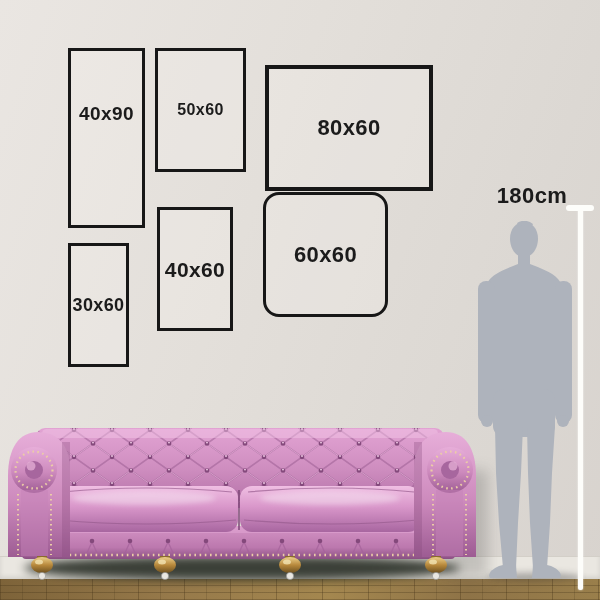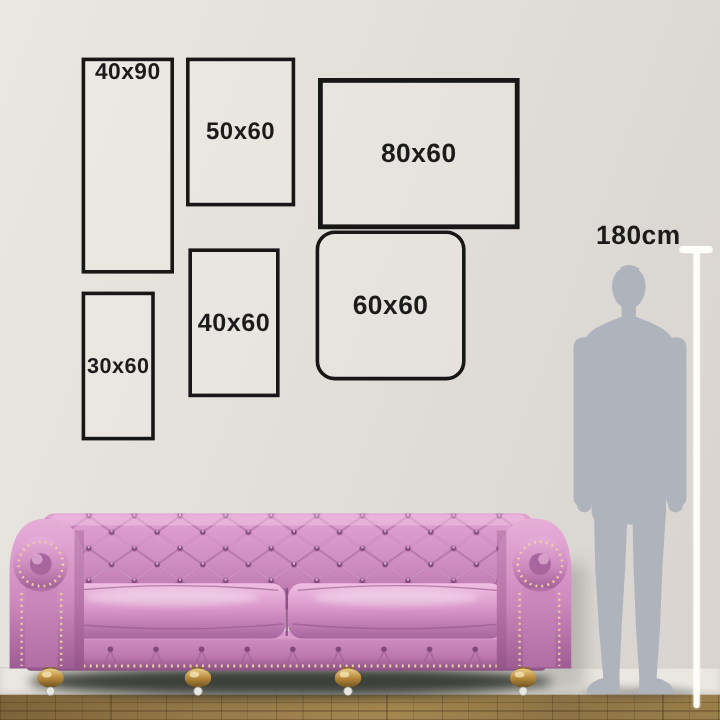--- a/index.html
+++ b/index.html
@@ -10,23 +10,23 @@
   }
   
   .frame {
     position:absolute; box-sizing:border-box;
     border:3px solid #171717;
     background: rgba(246,243,239,0.25);
     display:flex; align-items:center; justify-content:center;
     color:#1b1b1b; font-weight:700; letter-spacing:0.4px;
   }
   .frame span { line-height:1; }
-  .f-4090 { left:68px;  top:48px;  width:77px;  height:180px; font-size:19px; align-items:flex-start; }
+  .f-4090 { left:68px;  top:48px;  width:77px;  height:180px; font-size:19px; align-items:center; }
   .f-4090 span { margin-bottom:50px; }
-  .f-5060 { left:155px; top:48px;  width:91px;  height:124px; font-size:20px; }
+  .f-5060 { left:155px; top:48px;  width:91px;  height:124px; font-size:16px; }
   .f-8060 { left:265px; top:45px;  width:168px; height:126px; font-size:22px; border-width:4px;margin-top:20px; }
   .f-3060 { left:68px;  top:243px; width:61px;  height:124px; font-size:18px; }
   .f-4060 { left:157px; top:207px; width:76px;  height:124px; font-size:21px; }
   .f-6060 { left:263px; top:192px; width:125px; height:125px; font-size:22px;border-radius:16px; }
 
   
   .baseboard {
     position:absolute; left:0; top:556px; width:600px; height:24px;
     background:#eae7e1; border-top:1px solid #d3cfc8;
     box-shadow: inset 0 -4px 5px rgba(0,0,0,0.10);

